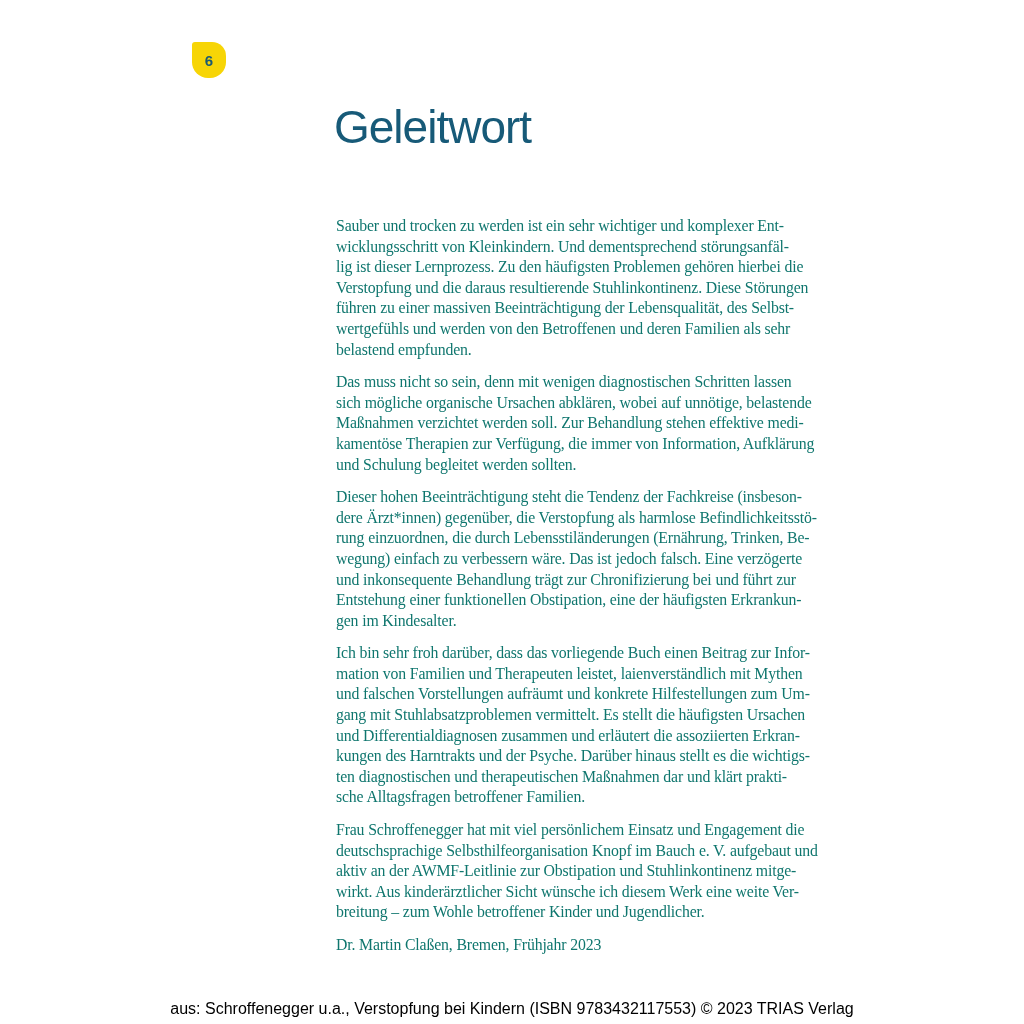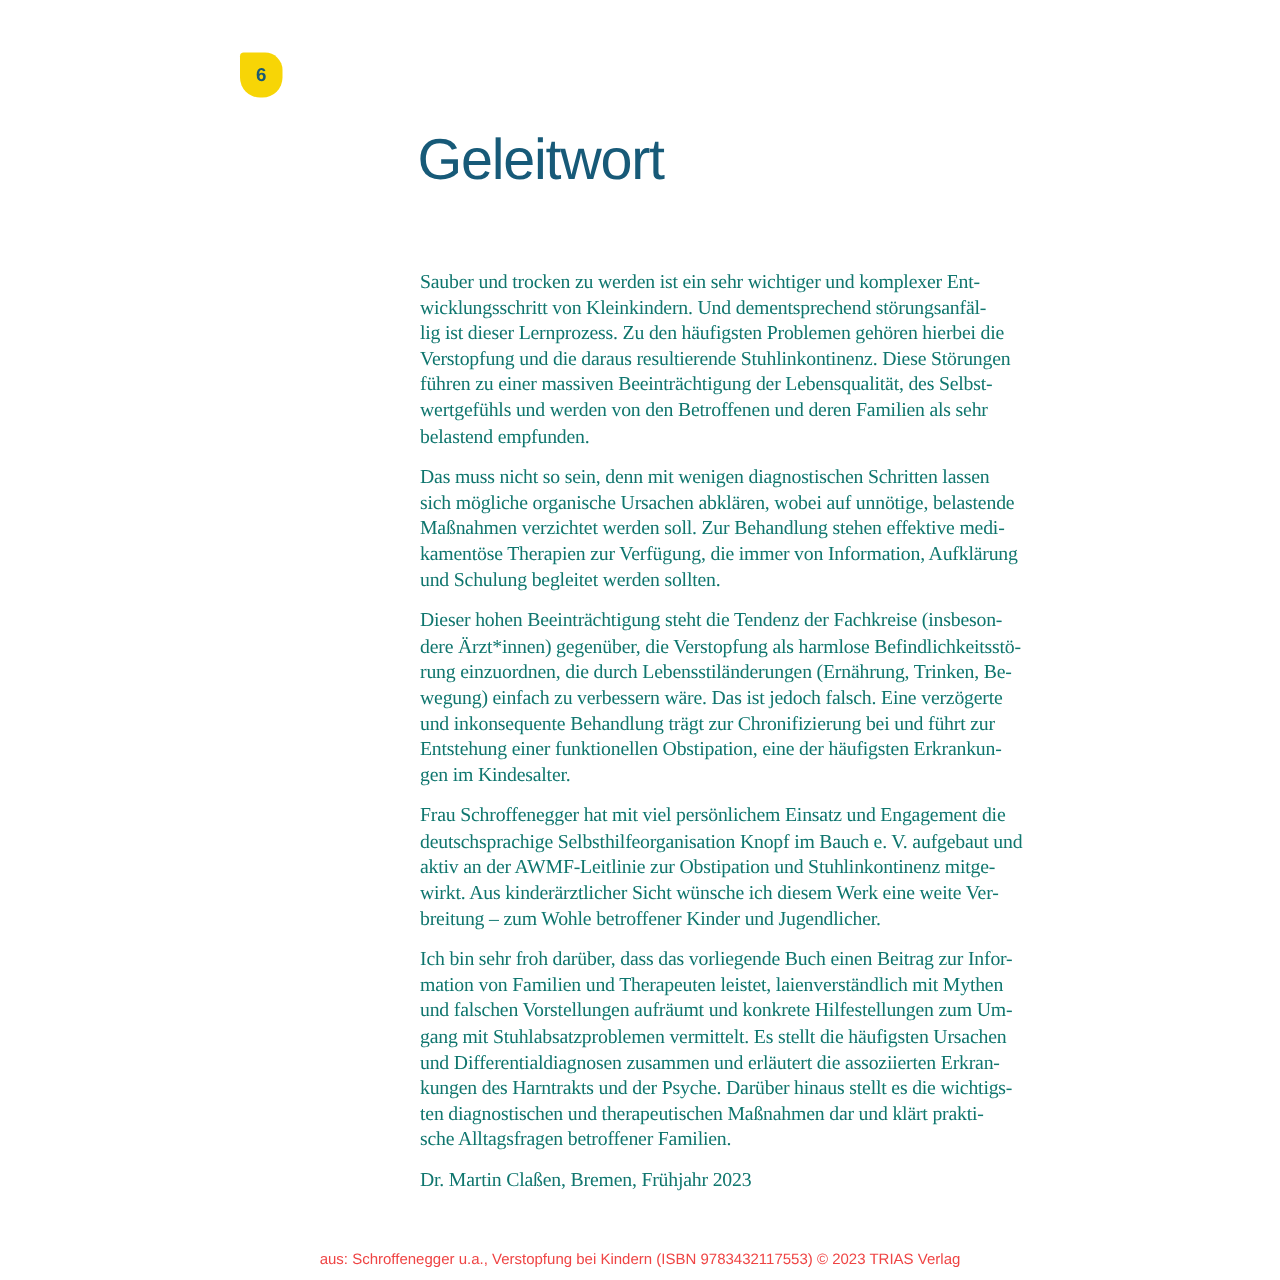--- a/index.html
+++ b/index.html
@@ -58,22 +58,22 @@
   .body-text p.signature {
     margin-bottom: 0;
   }
   .footer-credit {
     position: absolute;
     left: 0;
     right: 0;
     top: 1000px;
     text-align: center;
     font-family: "Liberation Sans", sans-serif;
-    font-size: 12px;
-    color: #ef4444;
+    font-size: 16px;
+    color: #000000;
   }
 </style>
 </head>
 <body>
 
 <div class="page">
 
   <div class="page-number-badge">
     <span>6</span>
   </div>
@@ -93,31 +93,31 @@
 Maßnahmen verzichtet werden soll. Zur Behandlung stehen effektive medi-
 kamentöse Therapien zur Verfügung, die immer von Information, Aufklärung
 und Schulung begleitet werden sollten.</p>
     <p>Dieser hohen Beeinträchtigung steht die Tendenz der Fachkreise (insbeson-
 dere Ärzt*innen) gegenüber, die Verstopfung als harmlose Befindlichkeitsstö-
 rung einzuordnen, die durch Lebensstiländerungen (Ernährung, Trinken, Be-
 wegung) einfach zu verbessern wäre. Das ist jedoch falsch. Eine verzögerte
 und inkonsequente Behandlung trägt zur Chronifizierung bei und führt zur
 Entstehung einer funktionellen Obstipation, eine der häufigsten Erkrankun-
 gen im Kindesalter.</p>
-    <p>Frau Schroffenegger hat mit viel persönlichem Einsatz und Engagement die
-deutschsprachige Selbsthilfeorganisation Knopf im Bauch e. V. aufgebaut und
-aktiv an der AWMF-Leitlinie zur Obstipation und Stuhlinkontinenz mitge-
-wirkt. Aus kinderärztlicher Sicht wünsche ich diesem Werk eine weite Ver-
-breitung – zum Wohle betroffener Kinder und Jugendlicher.</p>
     <p>Ich bin sehr froh darüber, dass das vorliegende Buch einen Beitrag zur Infor-
 mation von Familien und Therapeuten leistet, laienverständlich mit Mythen
 und falschen Vorstellungen aufräumt und konkrete Hilfestellungen zum Um-
 gang mit Stuhlabsatzproblemen vermittelt. Es stellt die häufigsten Ursachen
 und Differentialdiagnosen zusammen und erläutert die assoziierten Erkran-
 kungen des Harntrakts und der Psyche. Darüber hinaus stellt es die wichtigs-
 ten diagnostischen und therapeutischen Maßnahmen dar und klärt prakti-
 sche Alltagsfragen betroffener Familien.</p>
+    <p>Frau Schroffenegger hat mit viel persönlichem Einsatz und Engagement die
+deutschsprachige Selbsthilfeorganisation Knopf im Bauch e. V. aufgebaut und
+aktiv an der AWMF-Leitlinie zur Obstipation und Stuhlinkontinenz mitge-
+wirkt. Aus kinderärztlicher Sicht wünsche ich diesem Werk eine weite Ver-
+breitung – zum Wohle betroffener Kinder und Jugendlicher.</p>
     <p class="signature">Dr. Martin Claßen, Bremen, Frühjahr 2023</p>
   </div>
 
   <div class="footer-credit">aus: Schroffenegger u.a., Verstopfung bei Kindern (ISBN 9783432117553) © 2023 TRIAS Verlag</div>
 
 </div>
 
 </body></html>

